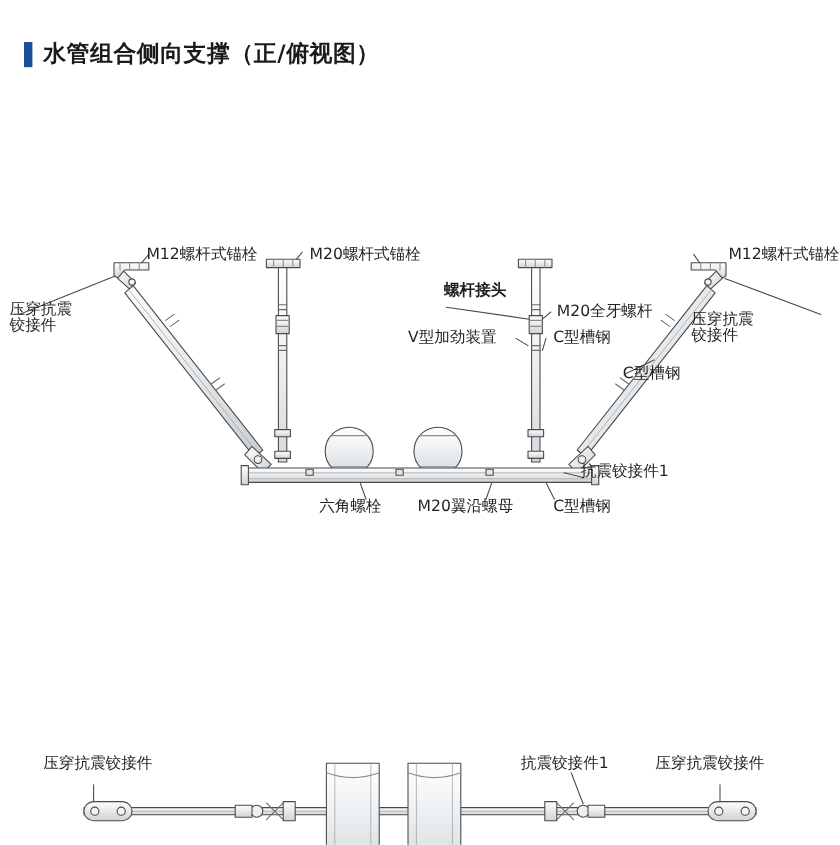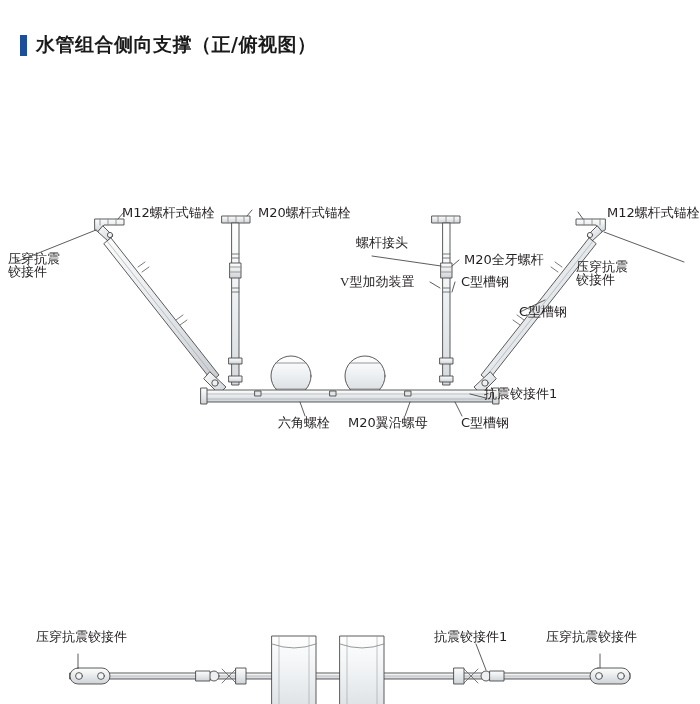--- a/index.html
+++ b/index.html
@@ -264,29 +264,29 @@
       <path d="M470,374 L486,378" stroke="#4a4a4a"></path>
       <path d="M305,396 L300,382" stroke="#4a4a4a"></path>
       <path d="M405,396 L410,382" stroke="#4a4a4a"></path>
       <path d="M462,396 L455,382" stroke="#4a4a4a"></path>
     </g>
   </svg>
 
   <div class="lbl" style="left:122px; top:186px;">M12螺杆式锚栓</div>
   <div class="lbl two" style="left:8px; top:232px;">压穿抗震铰接件</div>
   <div class="lbl" style="left:258px; top:186px;text-align:right;">M20螺杆式锚栓</div>
-  <div class="lbl" style="left:356px; top:216px;">螺杆接头</div>
+  <div class="lbl" style="left:370px; top:216px;font-weight:bold;">螺杆接头</div>
   <div class="lbl" style="left:464px; top:233px;text-align:center;">M20全牙螺杆</div>
-  <div class="lbl" style="left:340px; top:255px;font-family:Liberation Serif, serif;">V型加劲装置</div>
+  <div class="lbl" style="left:340px; top:255px;">V型加劲装置</div>
   <div class="lbl" style="left:461px; top:255px;">C型槽钢</div>
   <div class="lbl" style="left:519px; top:285px;">C型槽钢</div>
   <div class="lbl" style="left:607px; top:186px;">M12螺杆式锚栓</div>
   <div class="lbl two" style="left:576px; top:240px;">压穿抗震铰接件</div>
   <div class="lbl" style="left:484px; top:367px;">抗震铰接件1</div>
-  <div class="lbl" style="left:278px; top:396px;">六角螺栓</div>
+  <div class="lbl" style="left:266px; top:396px;">六角螺栓</div>
   <div class="lbl" style="left:348px; top:396px;">M20翼沿螺母</div>
   <div class="lbl" style="left:461px; top:396px;">C型槽钢</div>
 
   <div class="lbl" style="left:36px; top:610px;">压穿抗震铰接件</div>
   <div class="lbl" style="left:434px; top:610px;">抗震铰接件1</div>
   <div class="lbl" style="left:546px; top:610px;">压穿抗震铰接件</div>
 
 </div>
 
 </body></html>

